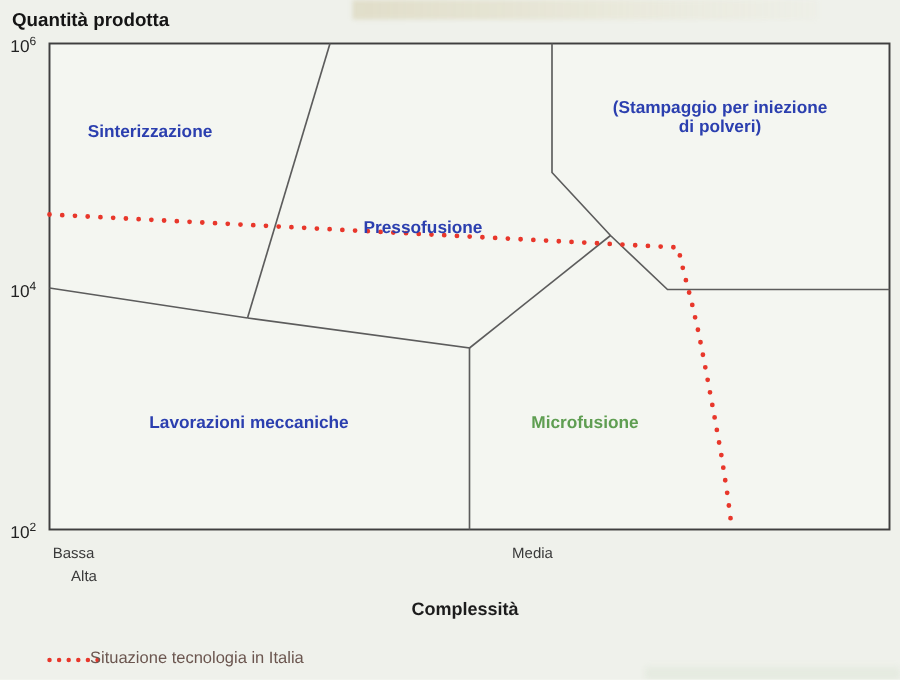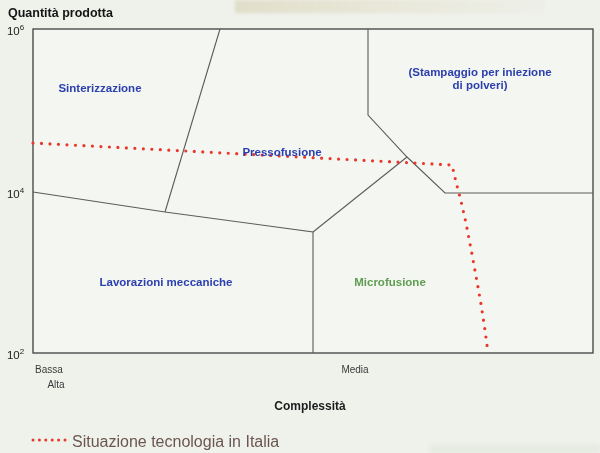--- a/index.html
+++ b/index.html
@@ -8,21 +8,21 @@
     background:#eff1eb;
     font-family:"Liberation Sans","DejaVu Sans",sans-serif;
     -webkit-font-smoothing:antialiased;
   }
   .lbl{position:absolute;text-align:center;font-weight:bold;font-size:11.5px;line-height:13px;}
   .tick{position:absolute;left:2px;width:27px;text-align:center;font-size:11.5px;color:#222;}
   .tick sup{font-size:8px;}
   .xlab{position:absolute;text-align:center;font-size:10px;color:#3a3a3a;}
   #fig-title{position:absolute;left:8px;top:6px;font-size:12.5px;font-weight:bold;color:#151515;}
   #x-title{position:absolute;left:250px;top:399px;width:120px;text-align:center;font-size:12px;font-weight:bold;color:#1c1c1c;}
-  #legend-text{position:absolute;left:72px;top:433px;font-size:16px;color:#6b564f;}
+  #legend-text{position:absolute;left:60px;top:433px;font-size:11px;color:#6b564f;}
   #chart-canvas{position:absolute;left:0;top:0;}
   .ghost-top{position:absolute;left:235px;top:0;width:310px;height:13px;
     background:linear-gradient(90deg,rgba(198,186,138,0.34),rgba(214,204,162,0.22) 55%,rgba(228,222,196,0.08));
     filter:blur(1.5px);}
   .ghost-bottom{position:absolute;left:430px;top:445px;width:170px;height:8px;
     background:rgba(196,212,186,0.22);filter:blur(2px);}
 </style>
 </head>
 <body>
 

